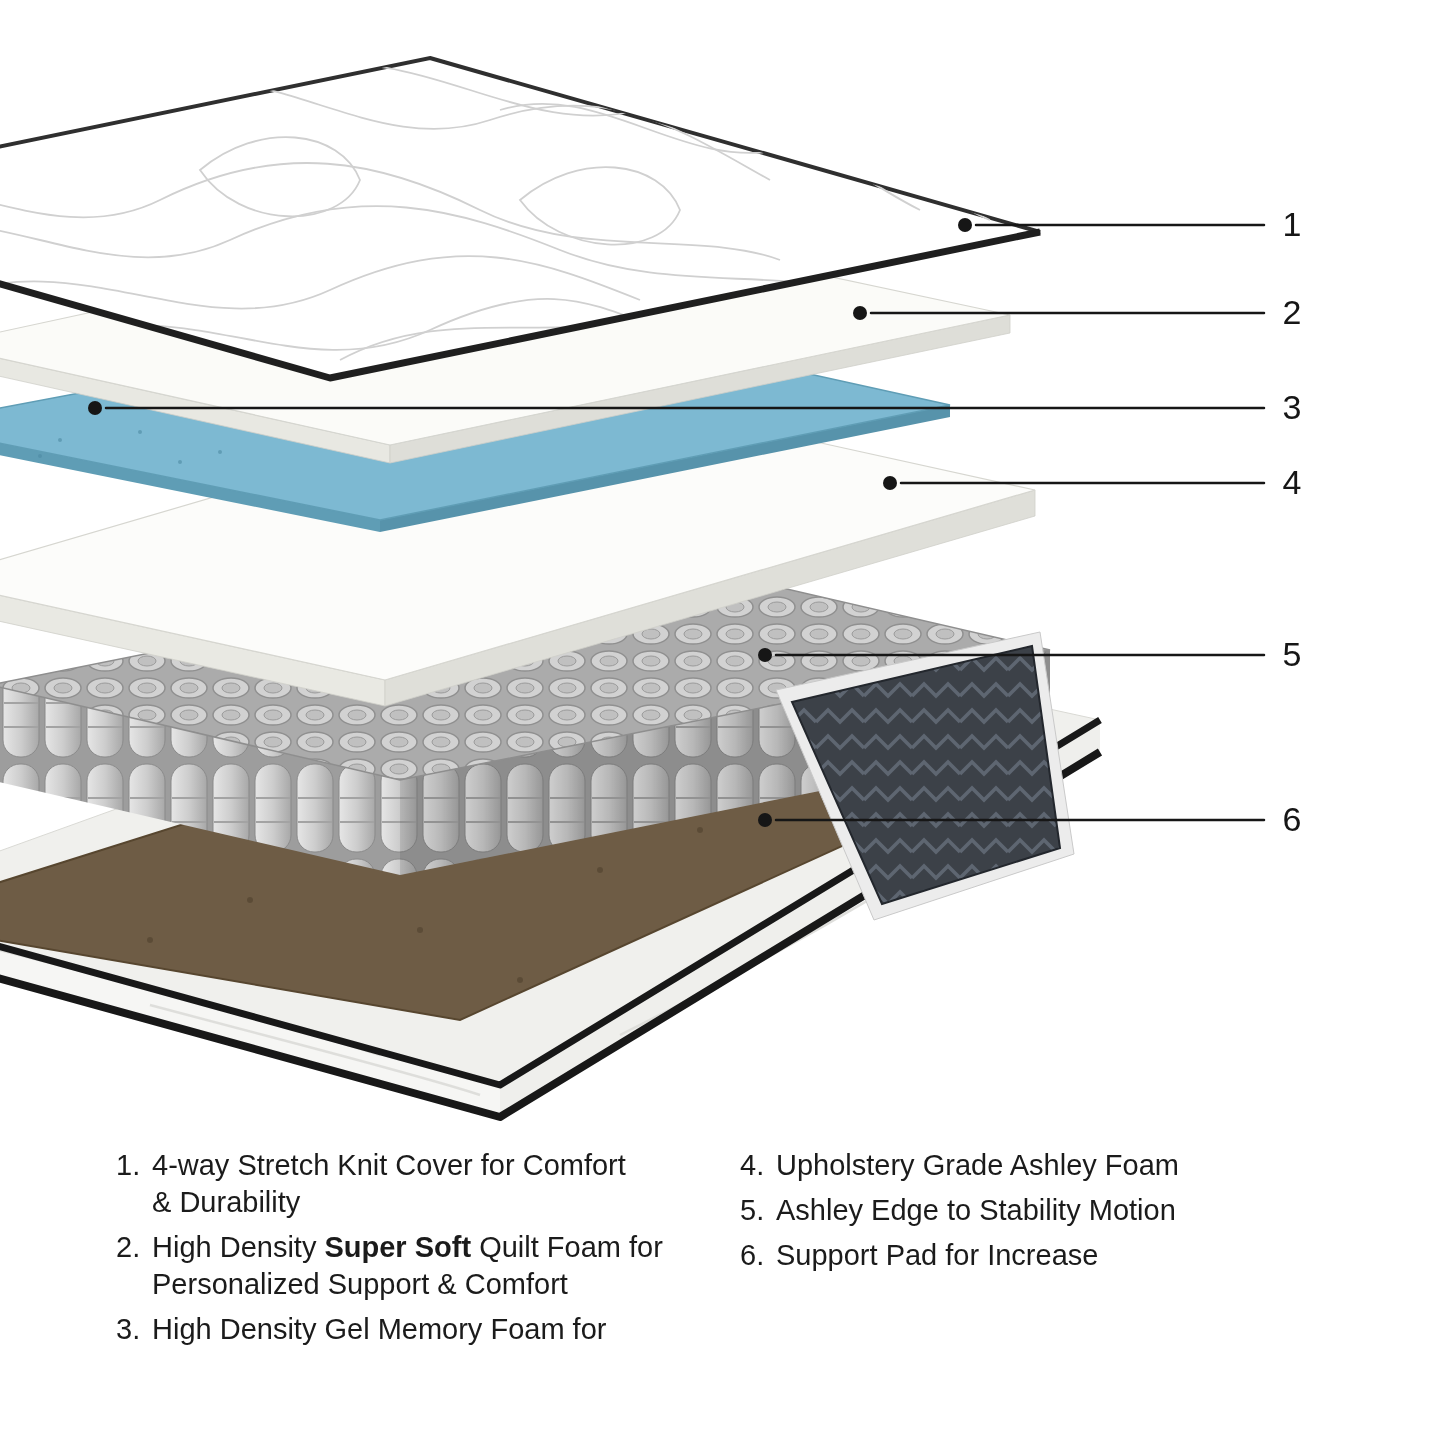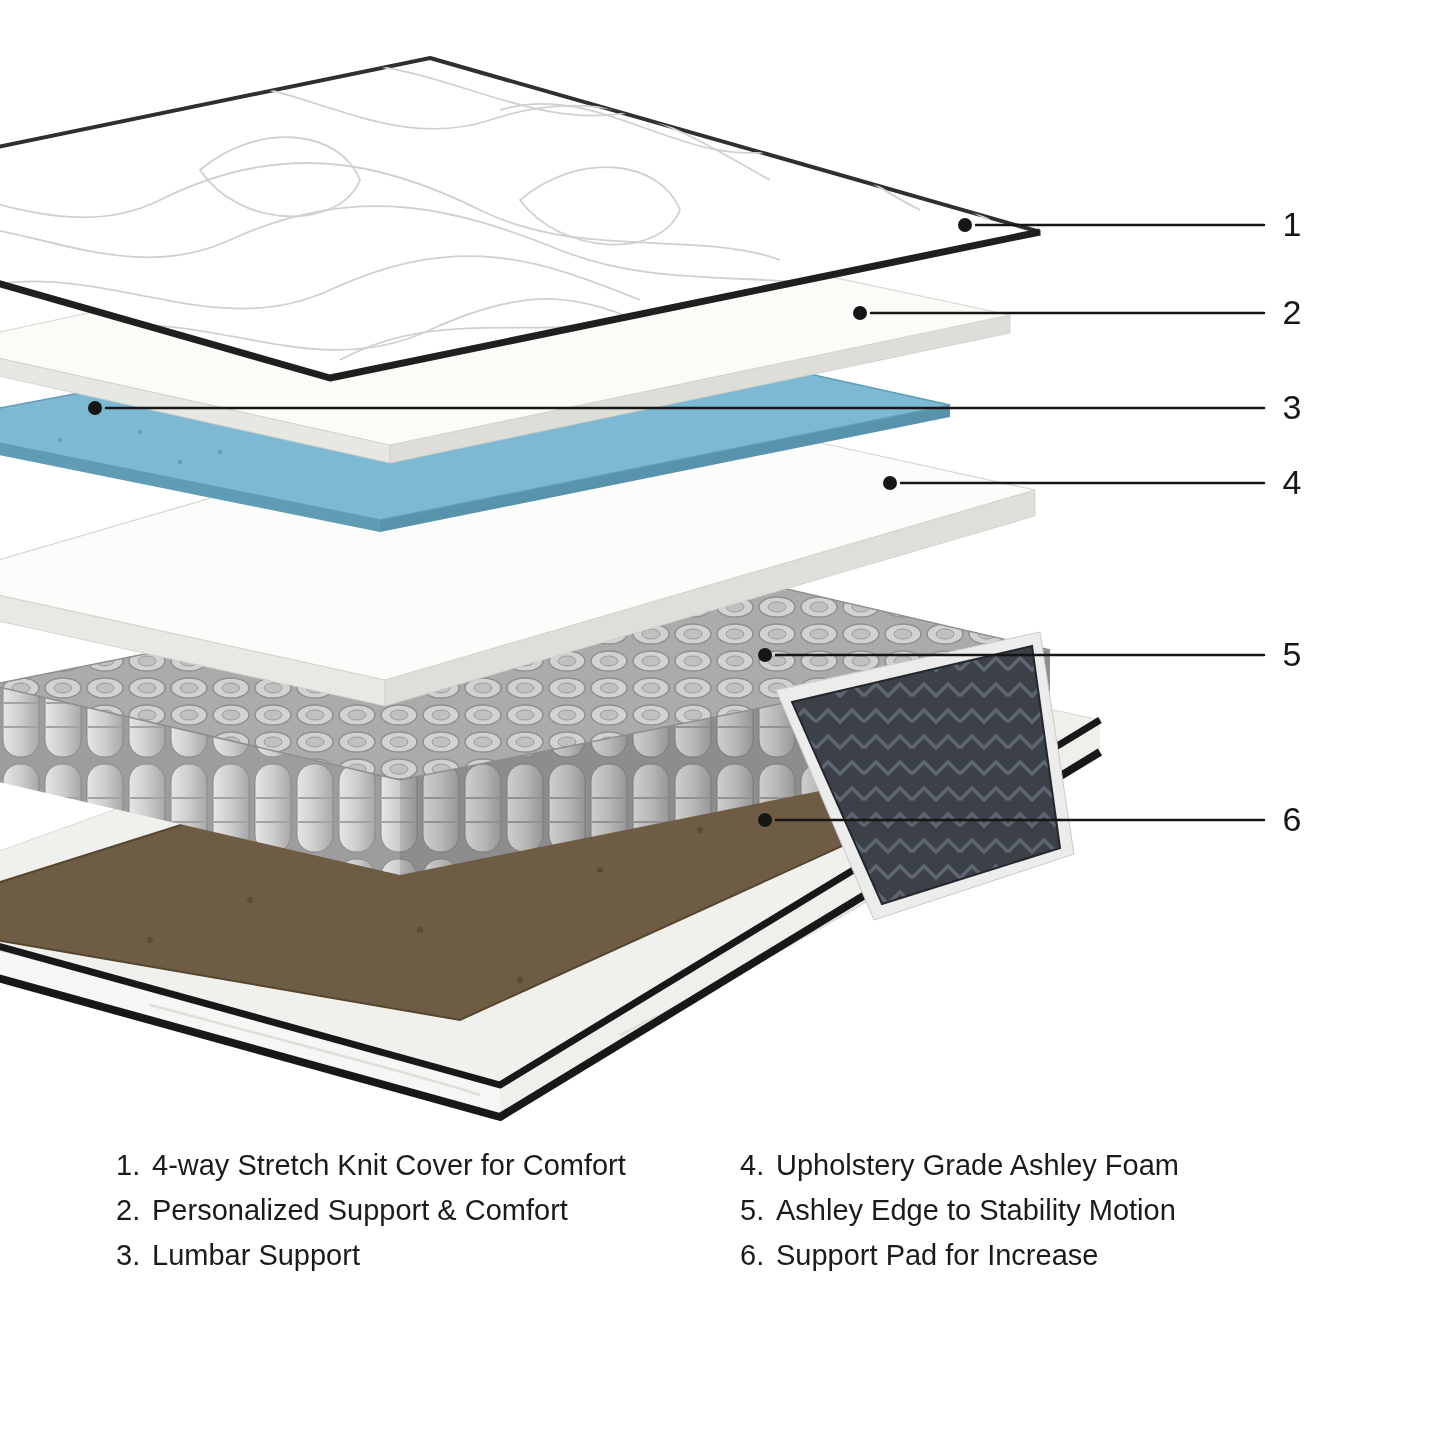--- a/index.html
+++ b/index.html
@@ -161,34 +161,36 @@
     </g>
   </svg>
 
   <div class="legend">
     <div class="legend-col legend-col-left">
 
       <div class="legend-item">
         <span class="legend-num">1.</span>
         <span class="legend-text">
           <span class="line">4-way Stretch Knit Cover for Comfort</span>
+          <span class="line">&amp; Durability</span>
         </span>
       </div>
 
       <div class="legend-item">
         <span class="legend-num">2.</span>
         <span class="legend-text">
+          <span class="line"><span>High Density </span><b>Super Soft</b><span> Quilt Foam for</span></span>
           <span class="line">Personalized Support &amp; Comfort</span>
         </span>
       </div>
 
       <div class="legend-item">
         <span class="legend-num">3.</span>
         <span class="legend-text">
-          <span class="line">Lumbar Support</span>
+          <span class="line">High Density Gel Memory Foam for</span>
         </span>
       </div>
 
     </div>
 
     <div class="legend-col legend-col-right">
 
       <div class="legend-item">
         <span class="legend-num">4.</span>
         <span class="legend-text">

